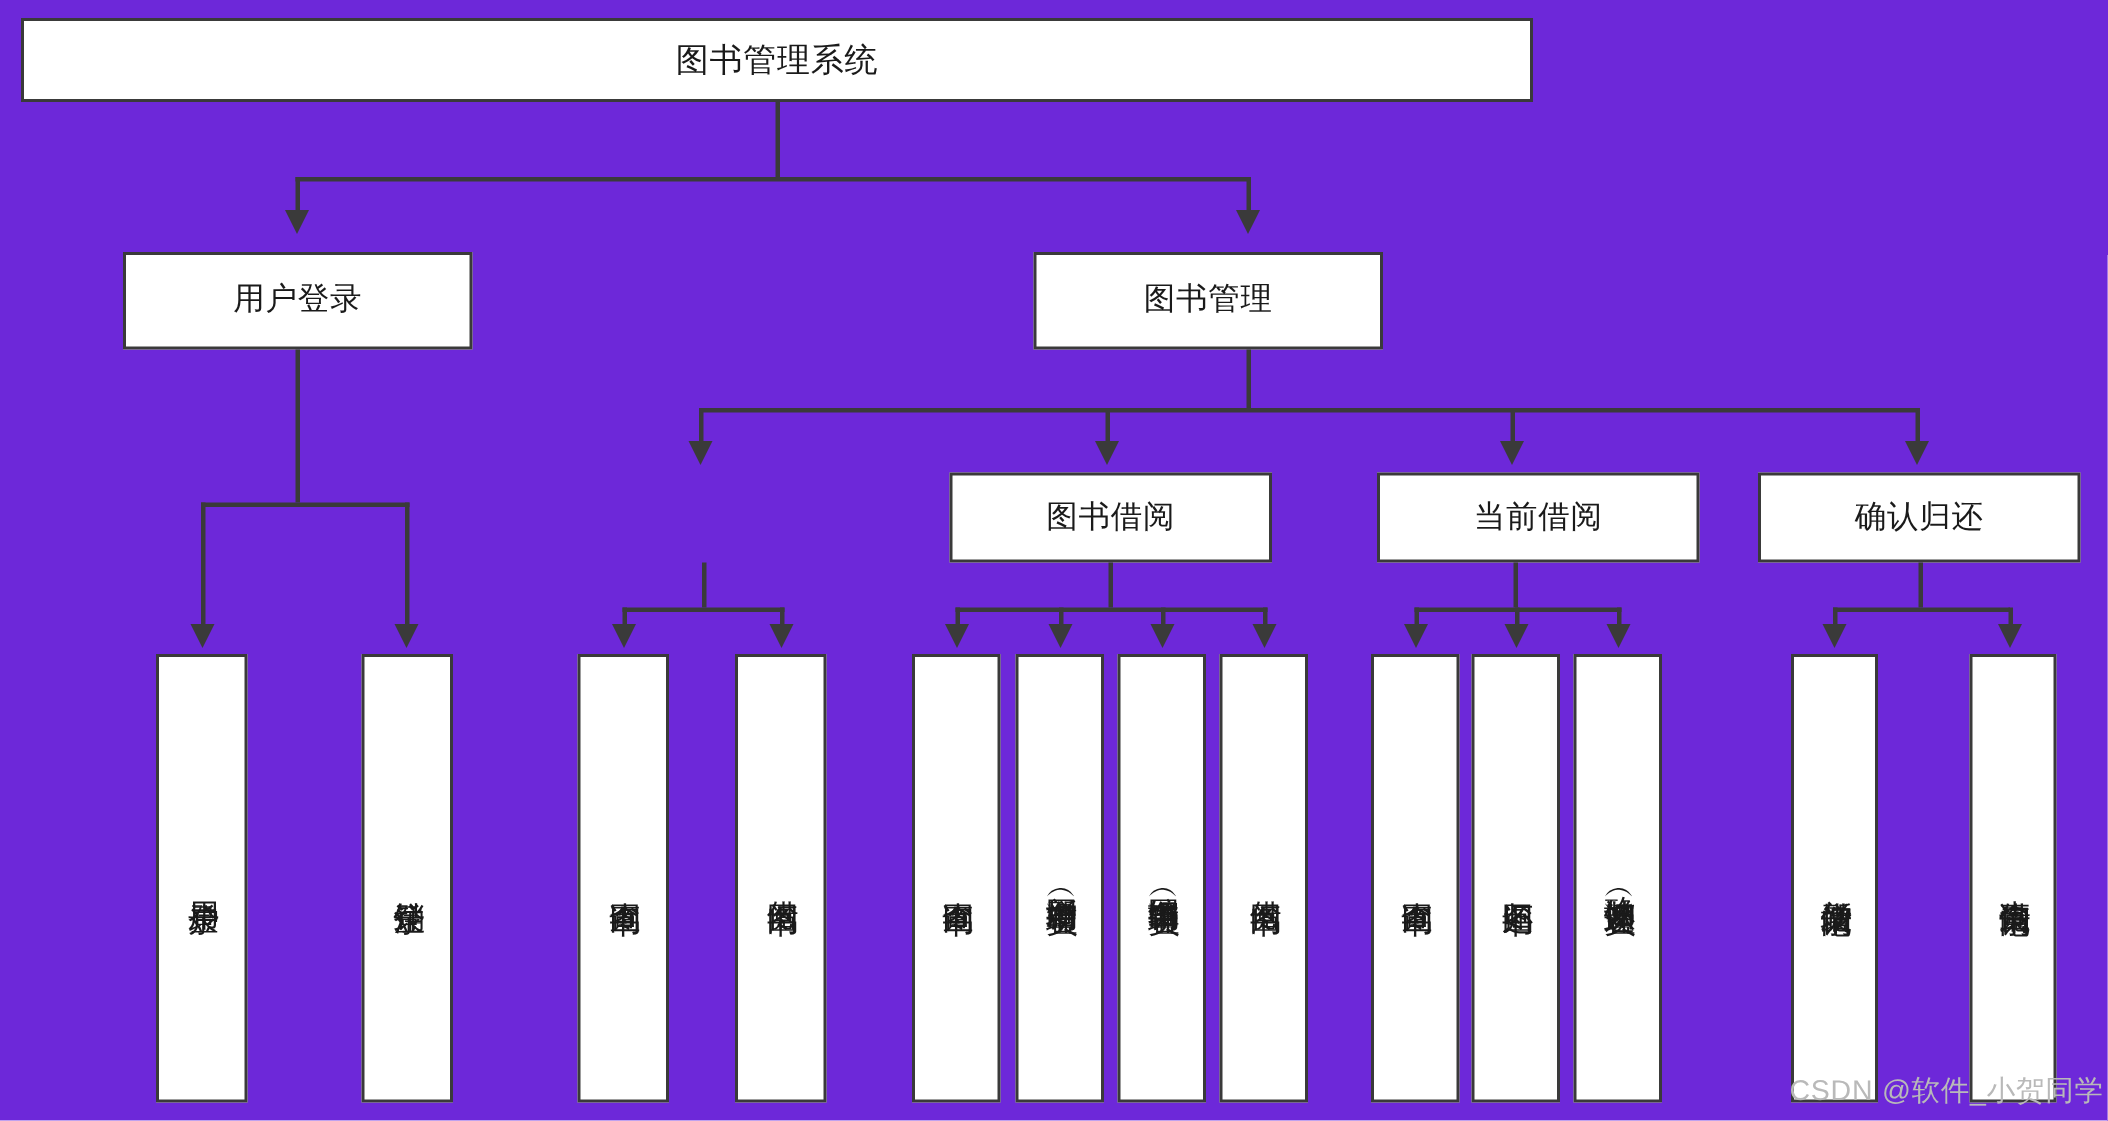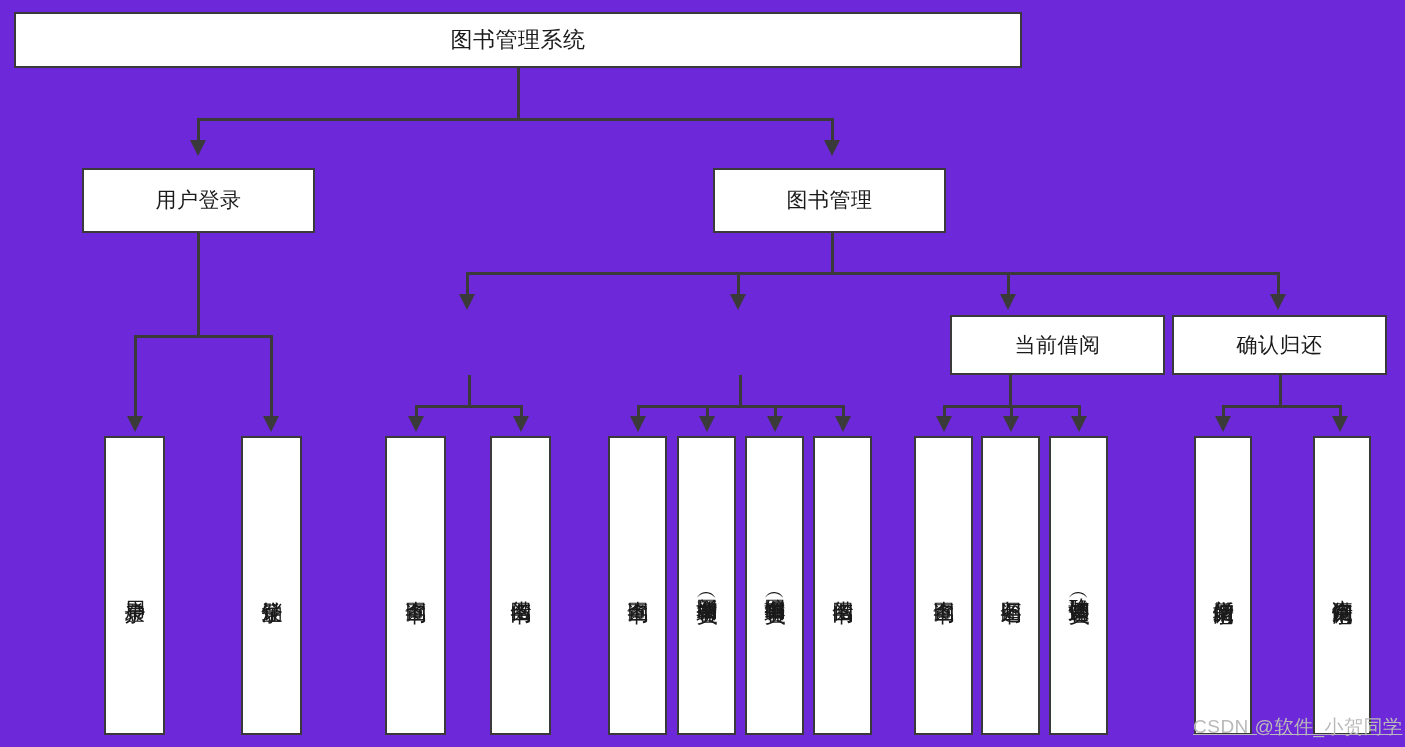--- a/index.html
+++ b/index.html
@@ -87,21 +87,21 @@
 
   <div class="edge h" style="left:197px; top:118px; width:637px; height:3px;"></div>
   <div class="edge v" style="left:197px; top:118px; width:3px; height:24px;"></div>
   <div class="arrow" style="left:190px; top:140px;"></div>
   <div class="edge v" style="left:831px; top:118px; width:3px; height:24px;"></div>
   <div class="arrow" style="left:824px; top:140px;"></div>
 
   <div class="node horiz" style="left:82px; top:168px; width:233px; height:65px;">
     <span>用户登录</span>
   </div>
-  <div class="node horiz" style="left:713px; top:168px; width:233px; height:65px;">
+  <div class="node horiz" style="left:689px; top:168px; width:233px; height:65px;">
     <span>图书管理</span>
   </div>
 
   <div class="edge v" style="left:197px; top:233px; width:3px; height:102px;"></div>
   <div class="edge h" style="left:134px; top:335px; width:139px; height:3px;"></div>
   <div class="edge v" style="left:134px; top:335px; width:3px; height:83px;"></div>
   <div class="arrow" style="left:127px; top:416px;"></div>
   <div class="edge v" style="left:270px; top:335px; width:3px; height:83px;"></div>
   <div class="arrow" style="left:263px; top:416px;"></div>
 
@@ -109,21 +109,24 @@
   <div class="edge h" style="left:466px; top:272px; width:814px; height:3px;"></div>
   <div class="edge v" style="left:466px; top:272px; width:3px; height:24px;"></div>
   <div class="arrow" style="left:459px; top:294px;"></div>
   <div class="edge v" style="left:737px; top:272px; width:3px; height:24px;"></div>
   <div class="arrow" style="left:730px; top:294px;"></div>
   <div class="edge v" style="left:1007px; top:272px; width:3px; height:24px;"></div>
   <div class="arrow" style="left:1000px; top:294px;"></div>
   <div class="edge v" style="left:1277px; top:272px; width:3px; height:24px;"></div>
   <div class="arrow" style="left:1270px; top:294px;"></div>
 
-  <div class="node horiz" style="left:950px; top:315px; width:215px; height:60px;">
+  <div class="node horiz" style="left:633px; top:315px; width:215px; height:60px;">
+    <span>图书借阅</span>
+  </div>
+  <div class="node horiz" style="left:918px; top:315px; width:215px; height:60px;">
     <span>当前借阅</span>
   </div>
   <div class="node horiz" style="left:1172px; top:315px; width:215px; height:60px;">
     <span>确认归还</span>
   </div>
 
   <div class="edge v" style="left:468px; top:375px; width:3px; height:30px;"></div>
   <div class="edge h" style="left:415px; top:405px; width:108px; height:3px;"></div>
   <div class="edge v" style="left:415px; top:405px; width:3px; height:13px;"></div>
   <div class="arrow" style="left:408px; top:416px;"></div>
@@ -194,15 +197,15 @@
     <span class="vtext">确认归还（管理员）</span>
   </div>
 
   <div class="node vert" style="left:1194px; top:436px; width:58px; height:299px;">
     <span class="vtext">新增借阅记录</span>
   </div>
   <div class="node vert" style="left:1313px; top:436px; width:58px; height:299px;">
     <span class="vtext">查询借阅记录</span>
   </div>
 
-  <div class="watermark" style="left:1193px; top:714px;text-decoration:underline;">CSDN @软件_小贺同学</div>
+  <div class="watermark" style="left:1193px; top:714px;">CSDN @软件_小贺同学</div>
 
 </div>
 
 </body></html>

